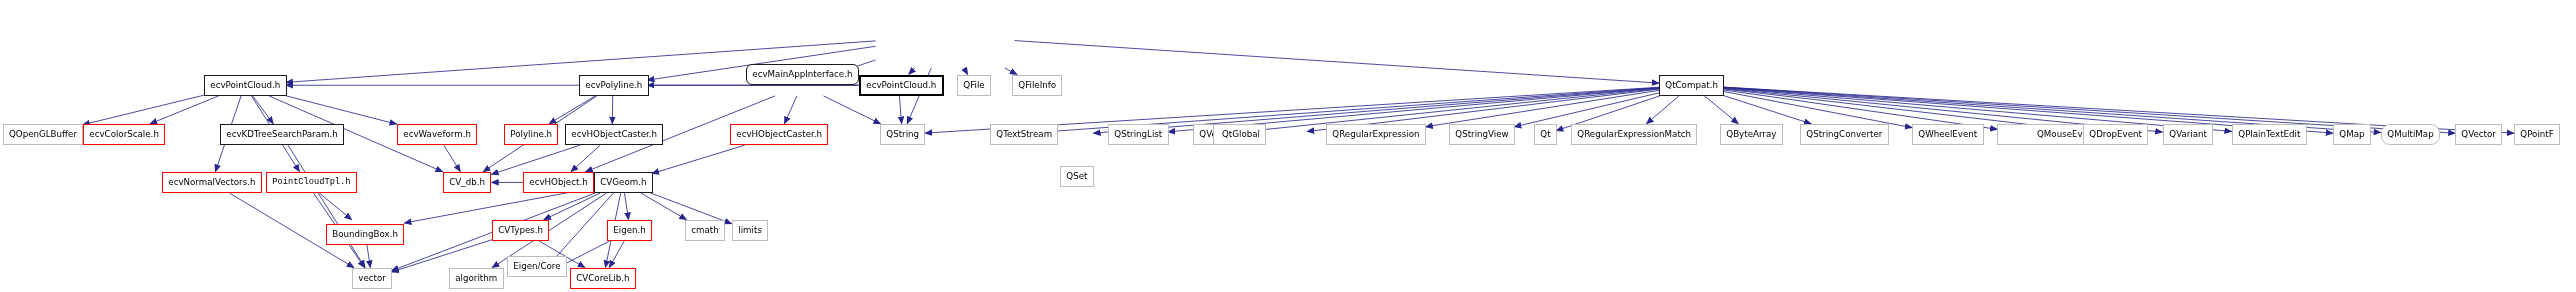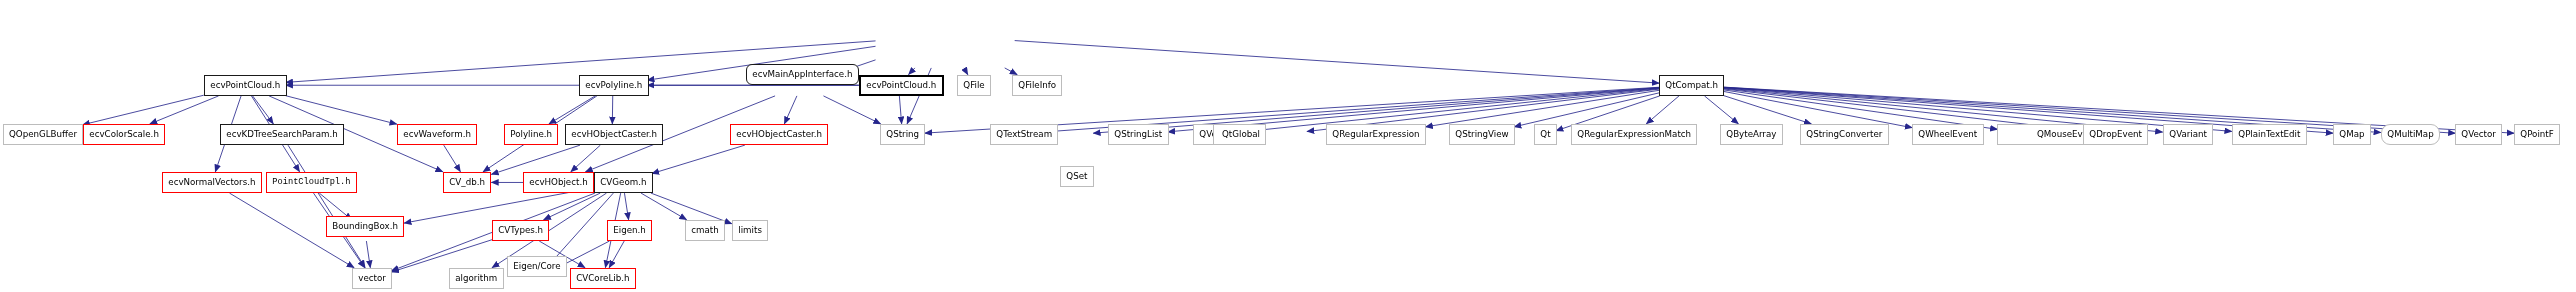--- a/index.html
+++ b/index.html
@@ -129,21 +129,21 @@
     <div class="node gray" style="left: 2232px; top: 124px;">QPlainTextEdit</div>
     <div class="node gray" style="left: 2333px; top: 124px;">QMap</div>
     <div class="node gray" style="left: 2381px; top: 124px; border-radius: 9px;">QMultiMap</div>
     <div class="node gray" style="left: 2455px; top: 124px;">QVector</div>
     <div class="node gray" style="left: 2514px; top: 124px;">QPointF</div>
     <div class="node red" style="left: 162px; top: 172px;">ecvNormalVectors.h</div>
     <div class="node red" style="left: 266px; top: 172px; font-family: Liberation Mono, monospace;">PointCloudTpl.h</div>
     <div class="node red" style="left: 443px; top: 172px;">CV_db.h</div>
     <div class="node red" style="left: 523px; top: 172px;">ecvHObject.h</div>
     <div class="node normal" style="left: 594px; top: 172px;">CVGeom.h</div>
-    <div class="node red" style="left: 326px; top: 216px; text-align: right;">BoundingBox.h</div>
+    <div class="node red" style="left: 326px; top: 224px; text-align: right;">BoundingBox.h</div>
     <div class="node red" style="left: 492px; top: 220px;">CVTypes.h</div>
     <div class="node red" style="left: 607px; top: 220px;">Eigen.h</div>
     <div class="node gray" style="left: 685px; top: 220px;">cmath</div>
     <div class="node gray" style="left: 732px; top: 220px;">limits</div>
     <div class="node gray" style="left: 352px; top: 268px;">vector</div>
     <div class="node gray" style="left: 449px; top: 268px;">algorithm</div>
     <div class="node gray" style="left: 507px; top: 256px;">Eigen/Core</div>
     <div class="node red" style="left: 570px; top: 268px;">CVCoreLib.h</div>
   </div>
 

